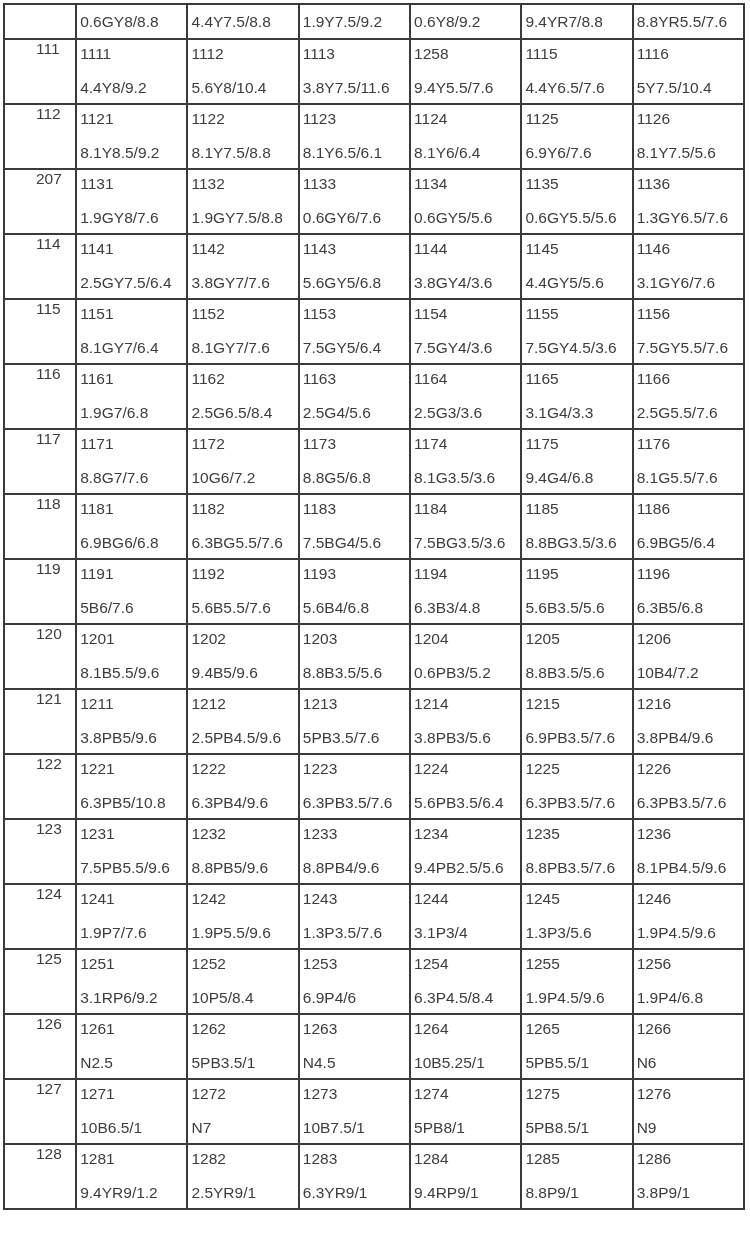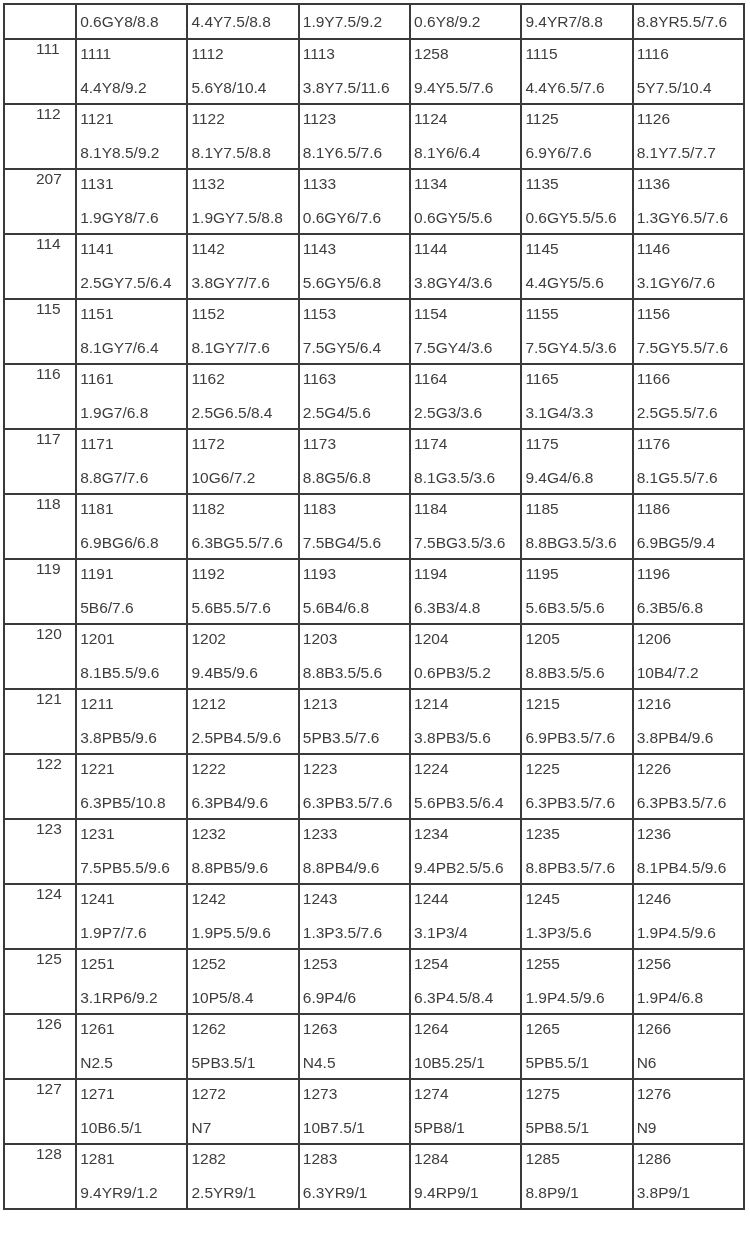--- a/index.html
+++ b/index.html
@@ -153,39 +153,39 @@
           </td>
           <td>
             <div class="cell-inner">
               <div class="cell-code">1122</div>
               <div class="cell-munsell">8.1Y7.5/8.8</div>
             </div>
           </td>
           <td>
             <div class="cell-inner">
               <div class="cell-code">1123</div>
-              <div class="cell-munsell">8.1Y6.5/7.6</div>
+              <div class="cell-munsell">8.1Y6.5/6.1</div>
             </div>
           </td>
           <td>
             <div class="cell-inner">
               <div class="cell-code">1124</div>
               <div class="cell-munsell">8.1Y6/6.4</div>
             </div>
           </td>
           <td>
             <div class="cell-inner">
               <div class="cell-code">1125</div>
               <div class="cell-munsell">6.9Y6/7.6</div>
             </div>
           </td>
           <td>
             <div class="cell-inner">
               <div class="cell-code">1126</div>
-              <div class="cell-munsell">8.1Y7.5/7.7</div>
+              <div class="cell-munsell">8.1Y7.5/5.6</div>
             </div>
           </td>
         </tr>
         <tr class="data-row">
           <td class="row-label">
             <div class="row-label-text">207</div>
           </td>
           <td>
             <div class="cell-inner">
               <div class="cell-code">1131</div>
@@ -417,21 +417,21 @@
           </td>
           <td>
             <div class="cell-inner">
               <div class="cell-code">1185</div>
               <div class="cell-munsell">8.8BG3.5/3.6</div>
             </div>
           </td>
           <td>
             <div class="cell-inner">
               <div class="cell-code">1186</div>
-              <div class="cell-munsell">6.9BG5/9.4</div>
+              <div class="cell-munsell">6.9BG5/6.4</div>
             </div>
           </td>
         </tr>
         <tr class="data-row">
           <td class="row-label">
             <div class="row-label-text">119</div>
           </td>
           <td>
             <div class="cell-inner">
               <div class="cell-code">1191</div>

